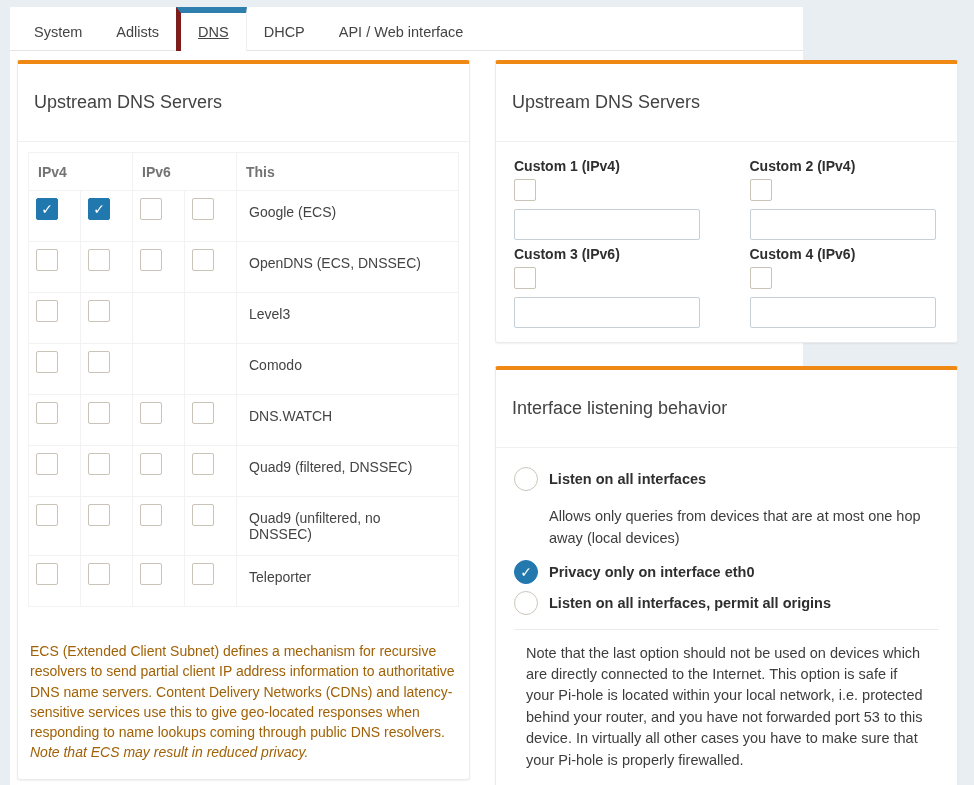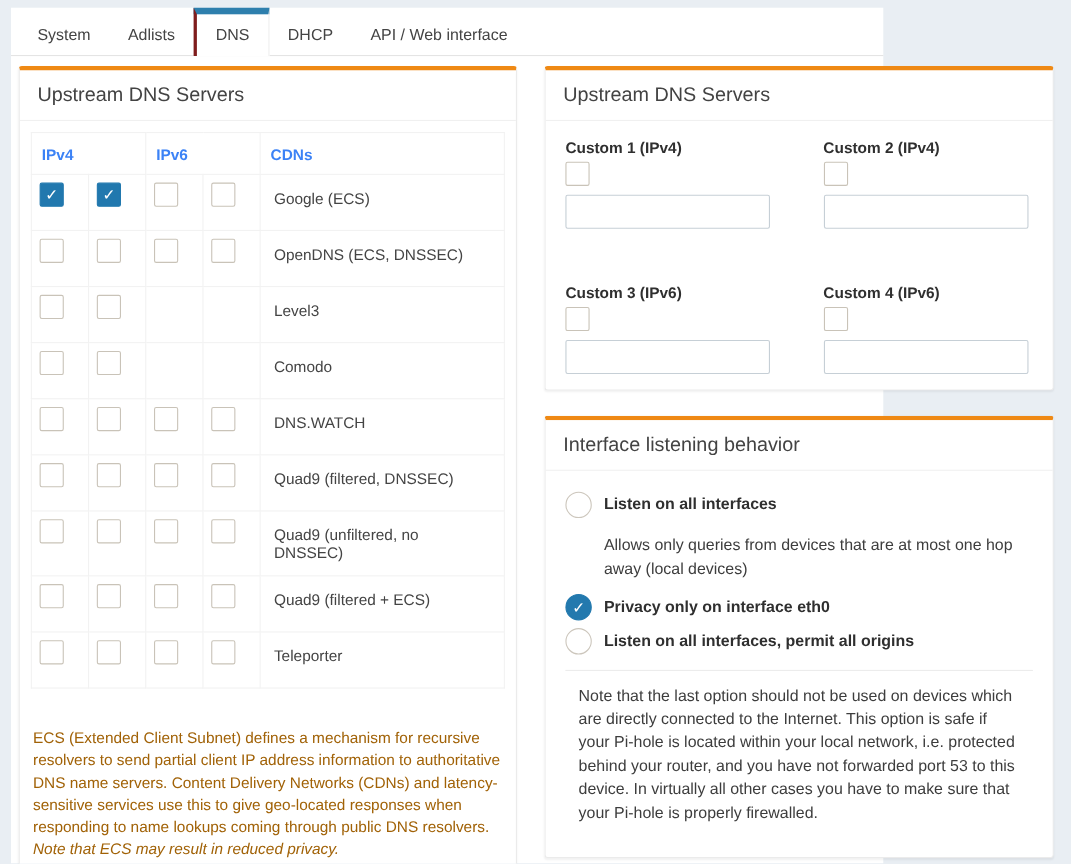--- a/index.html
+++ b/index.html
@@ -32,60 +32,61 @@
     padding: 0 17px;
     border-top: 6px solid transparent;
     font-size: 14.5px;
     color: #444;
     cursor: pointer;
   }
   .tab.active {
     height: 44px;
     background: #fff;
     border-top-color: #2e7fad;
-    border-left: 3px solid #7f1d1d;
+    border-left: 5px solid #7f1d1d;
     border-right: 1px solid #efefef;
     margin-bottom: -1px;
+    text-decoration: underline;
   }
   
   .columns {
     display: flex;
     padding: 9px 0 0 7px;
   }
   .left-col { width: 453px; flex: none; }
   .right-col { width: 463px; flex: none; margin-left: 25px; }
   
   .box {
     background: #fff;
     border: 1px solid #ebebeb;
     border-top: 4px solid #ef8914;
     border-radius: 3px;
     box-shadow: 0 1px 2px rgba(0,0,0,0.06);
   }
   .box-header {
-    padding: 12px 16px;
+    padding: 28px 16px;
     font-size: 18px;
     color: #434343;
     border-bottom: 1px solid #f0f0f0;
   }
   .box + .box { margin-top: 23px; }
   
   .tbl-body { padding: 10px 10px 16px; }
   table.dns {
     width: 100%;
     border-collapse: collapse;
     font-size: 14px;
     color: #444;
   }
   table.dns col.cbcol { width: 52px; }
   table.dns th, table.dns td { border: 1px solid #f2f2f2; }
   table.dns th {
     text-align: left;
     font-weight: bold;
-    color: #3b82f6;
+    color: #737373;
     padding: 10px 9px;
     height: 38px;
   }
   table.dns td { height: 51px; vertical-align: top; }
   td.cbcell { padding: 7px 0 0 7px; }
   td.namecell { padding: 13px 12px; }
   .ecs-note {
     margin: 34px 2px 0;
     font-size: 14px;
     line-height: 1.45;
@@ -104,21 +105,20 @@
   .cb.checked { background: #2178ae; border-color: #2178ae; }
   .cb .check, .radio .check {
     color: #fff; font-size: 14px; font-weight: bold; line-height: 1;
   }
   
   .custom-grid {
     padding: 10px 18px 14px;
     display: grid;
     grid-template-columns: 1fr 1fr;
     column-gap: 46px;
-    gap: 44px;
   }
   .field-label {
     font-weight: bold;
     font-size: 14px;
     color: #2f2f2f;
     margin: 6px 0 5px;
   }
   .field .cb { margin: 2px 0 8px; }
   .field input {
     width: 186px; height: 31px;
@@ -191,21 +191,21 @@
               <col class="cbcol">
                 <col class="cbcol">
                 <col class="cbcol">
                 <col class="cbcol">
                 <col>
             </colgroup>
             <thead>
               <tr>
                 <th colspan="2">IPv4</th>
                 <th colspan="2">IPv6</th>
-                <th>CDNs</th>
+                <th>This</th>
               </tr>
             </thead>
             <tbody id="dns-rows">
                 <tr>
                   <td class="cbcell">
                     <div class="cb checked">
                       <span class="check">✓</span>
                     </div>
                   </td>
                   <td class="cbcell">
@@ -295,35 +295,20 @@
                   <td class="cbcell">
                     <div class="cb"></div>
                   </td>
                   <td class="cbcell">
                     <div class="cb"></div>
                   </td>
                   <td class="cbcell">
                     <div class="cb"></div>
                   </td>
                   <td class="namecell">Quad9 (unfiltered, no DNSSEC)</td>
-                </tr>
-                <tr>
-                  <td class="cbcell">
-                    <div class="cb"></div>
-                  </td>
-                  <td class="cbcell">
-                    <div class="cb"></div>
-                  </td>
-                  <td class="cbcell">
-                    <div class="cb"></div>
-                  </td>
-                  <td class="cbcell">
-                    <div class="cb"></div>
-                  </td>
-                  <td class="namecell">Quad9 (filtered + ECS)</td>
                 </tr>
                 <tr>
                   <td class="cbcell">
                     <div class="cb"></div>
                   </td>
                   <td class="cbcell">
                     <div class="cb"></div>
                   </td>
                   <td class="cbcell">
                     <div class="cb"></div>

